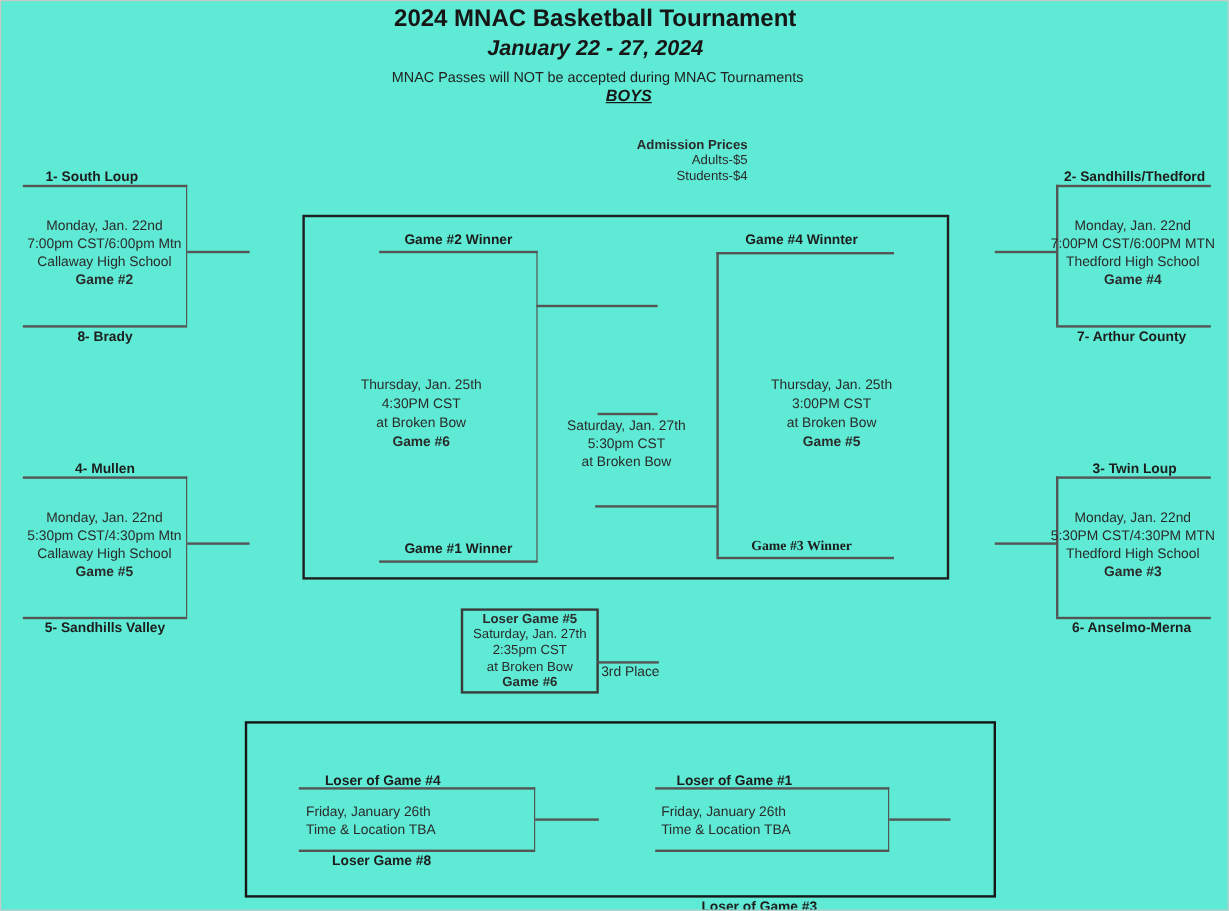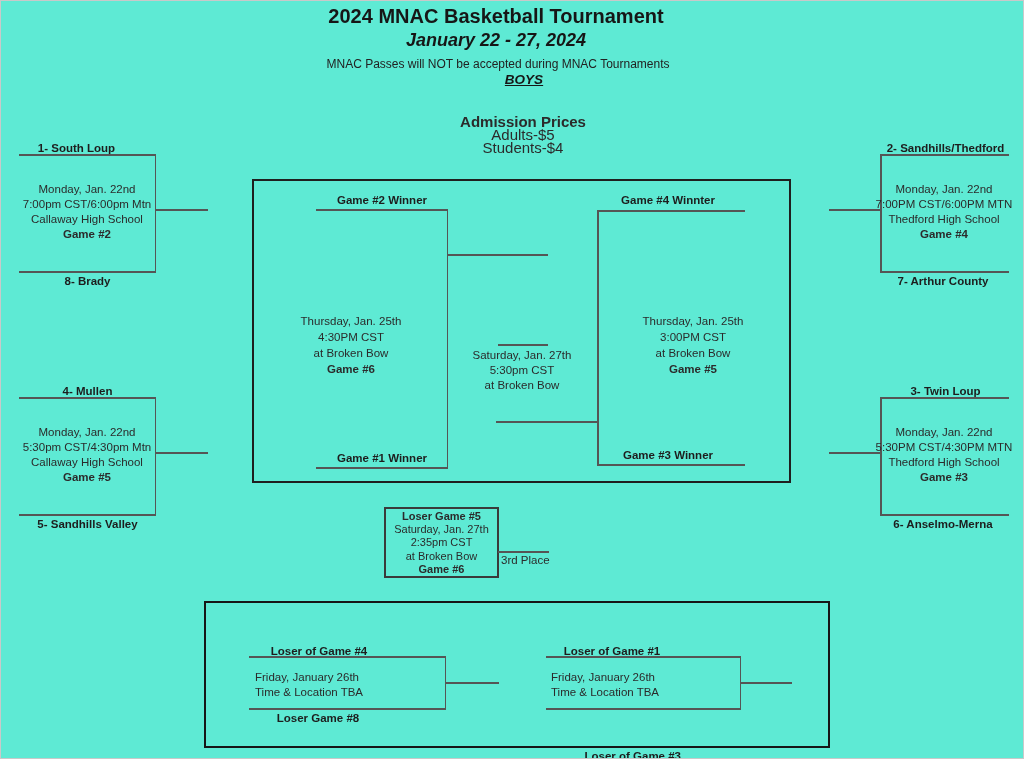--- a/index.html
+++ b/index.html
@@ -18,21 +18,21 @@
   .bold{font-weight:bold;}
   .hline{position:absolute;height:1.5px;background:#555;}
   .vline{position:absolute;width:1.5px;background:#555;}
   .t-title{font-size:20px;font-weight:bold;color:#161616;}
   .t-dates{font-size:18px;font-weight:bold;color:#161616;}
   .t-notice{font-size:12px;color:#222;}
   .t-boys{font-size:13.5px;font-weight:bold;font-style:italic;text-decoration:underline;color:#161616;}
   .t-body{font-size:11.5px;line-height:15px;}
   .t-team{font-size:11.5px;font-weight:bold;color:#1d1d1d;}
   .t-label{font-size:11.5px;font-weight:bold;color:#1d1d1d;}
-  .admission{font-size:15px;line-height:13px;}
+  .admission{font-size:11px;line-height:13px;text-align:right;}
   .semi-details{font-size:11.5px;line-height:16px;}
   .champ-details{font-size:11.5px;line-height:15px;}
   .center-box{
     position:absolute;left:251px;top:178px;width:539px;height:304px;
     border:2px solid #1f1f1f;box-sizing:border-box;background:transparent;
   }
   .loser-box{
     position:absolute;left:383px;top:506px;width:115px;height:71px;
     border:2px solid #3a3a3a;box-sizing:border-box;
     font-size:11px;line-height:13.2px;text-align:center;padding-top:1px;
@@ -133,21 +133,21 @@
       <div>at Broken Bow</div>
       <div class="bold">Game #6</div>
     </div>
   </div>
 
   <div>
     <div class="ctr t-label" style="left:592px;top:193px;width:150px;">Game #4 Winnter</div>
     <div class="hline" style="left:596px;top:209px;width:148px;"></div>
     <div class="vline" style="left:596px;top:209px;height:254px;"></div>
     <div class="hline" style="left:596px;top:463px;width:148px;"></div>
-    <div class="ctr t-label" style="left:592px;top:448px;width:150px;">Game #3 Winner</div>
+    <div class="ctr t-label" style="left:592px;top:448px;width:150px;font-family:Liberation Serif, serif;">Game #3 Winner</div>
     <div class="ctr semi-details" style="left:617px;top:312px;width:150px;">
       <div>Thursday, Jan. 25th</div>
       <div>3:00PM CST</div>
       <div>at Broken Bow</div>
       <div class="bold">Game #5</div>
     </div>
   </div>
 
   <div>
     <div class="hline" style="left:446px;top:253px;width:101px;"></div>

